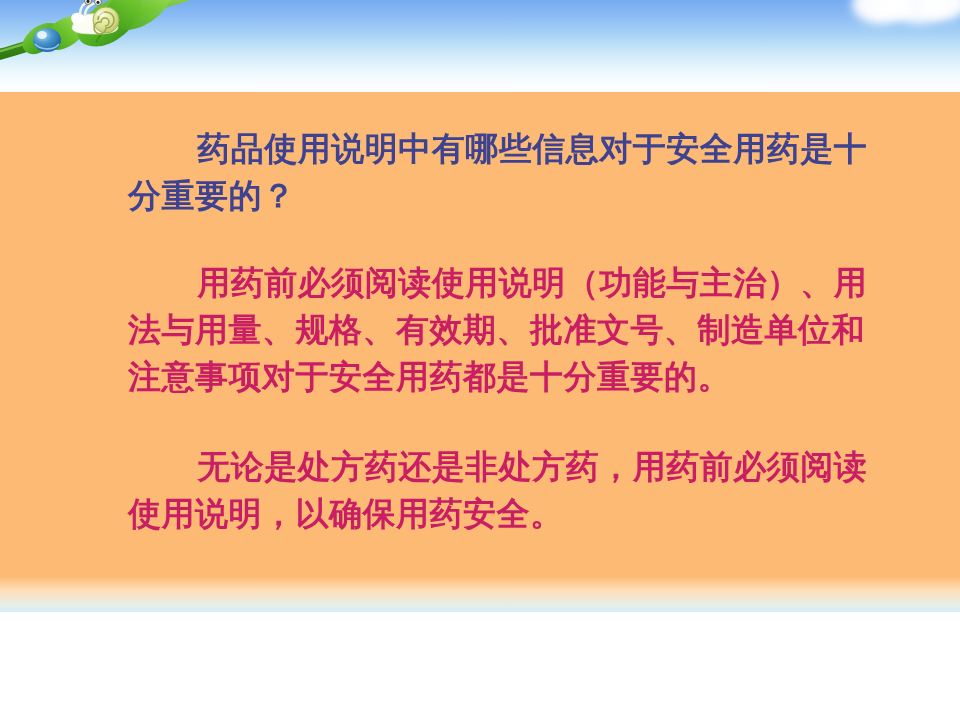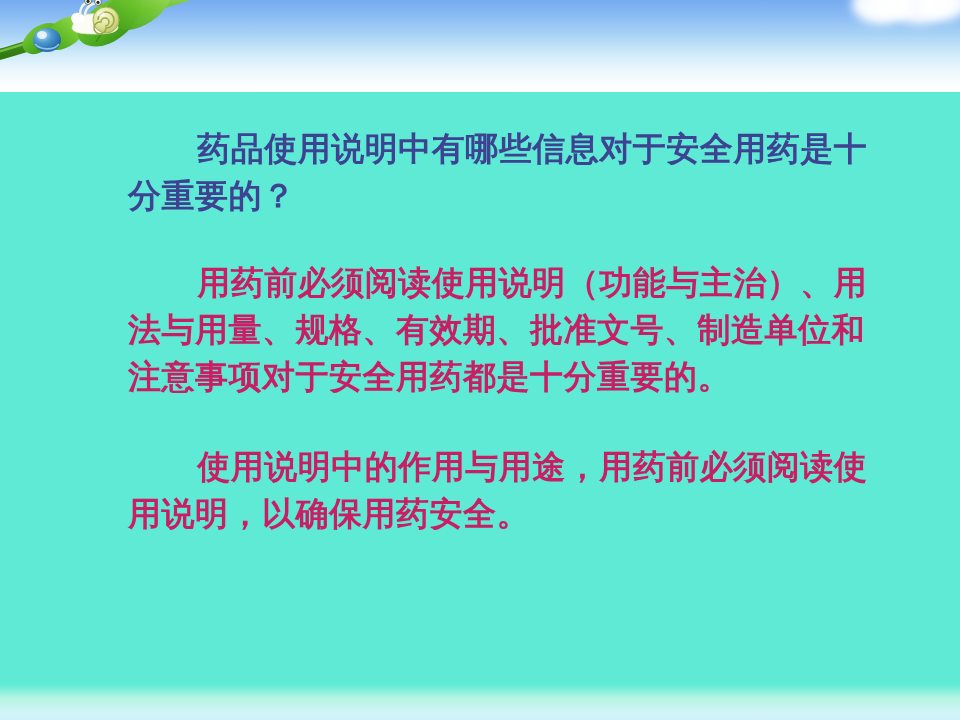--- a/index.html
+++ b/index.html
@@ -4,23 +4,23 @@
 <title>Slide</title>
 <style>
   html, body {
     margin: 0;
     padding: 0;
     background: #ffffff;
   }
   #slide {
     position: relative;
     width: 960px;
-    height: 720px;
+    height: 612px;
     overflow: hidden;
-    background: #5eead4;
+    background: #fdba74;
     font-family: "Liberation Serif", "DejaVu Serif", serif;
     -webkit-font-smoothing: antialiased;
   }
 
   
   .sky {
     position: absolute;
     left: 0; top: 0;
     width: 960px;
     height: 92px;
@@ -171,18 +171,18 @@
         <circle cx="106" cy="20" r="13" fill="url(#shellG)" stroke="#a8b257" stroke-width="1"></circle>
         <path d="M 106 20 m -8 0 a 8 8 0 1 1 8 8 a 6 6 0 1 1 -5 -6 a 4 4 0 1 1 4 4" fill="none" stroke="#9aa64d" stroke-width="1.5"></path>
         <ellipse cx="101" cy="14" rx="4" ry="2.6" fill="#ffffff" opacity=".55"></ellipse>
       </g>
     </svg>
   </div>
 
   <div class="body-text">
     <p class="para q">药品使用说明中有哪些信息对于安全用药是十分重要的？</p>
     <p class="para a1">用药前必须阅读使用说明（功能与主治）、用法与用量、规格、有效期、批准文号、制造单位和注意事项对于安全用药都是十分重要的。</p>
-    <p class="para a2">使用说明中的作用与用途，用药前必须阅读使用说明，以确保用药安全。</p>
+    <p class="para a2">无论是处方药还是非处方药，用药前必须阅读使用说明，以确保用药安全。</p>
   </div>
 
   <div class="bottom-band"></div>
 
 </div>
 
 </body></html>

